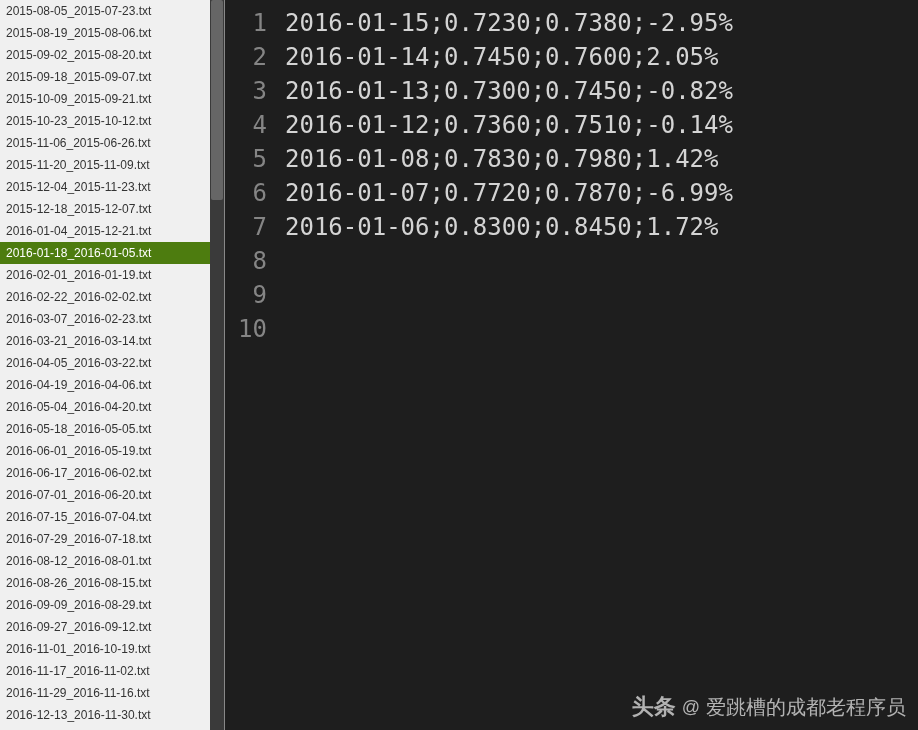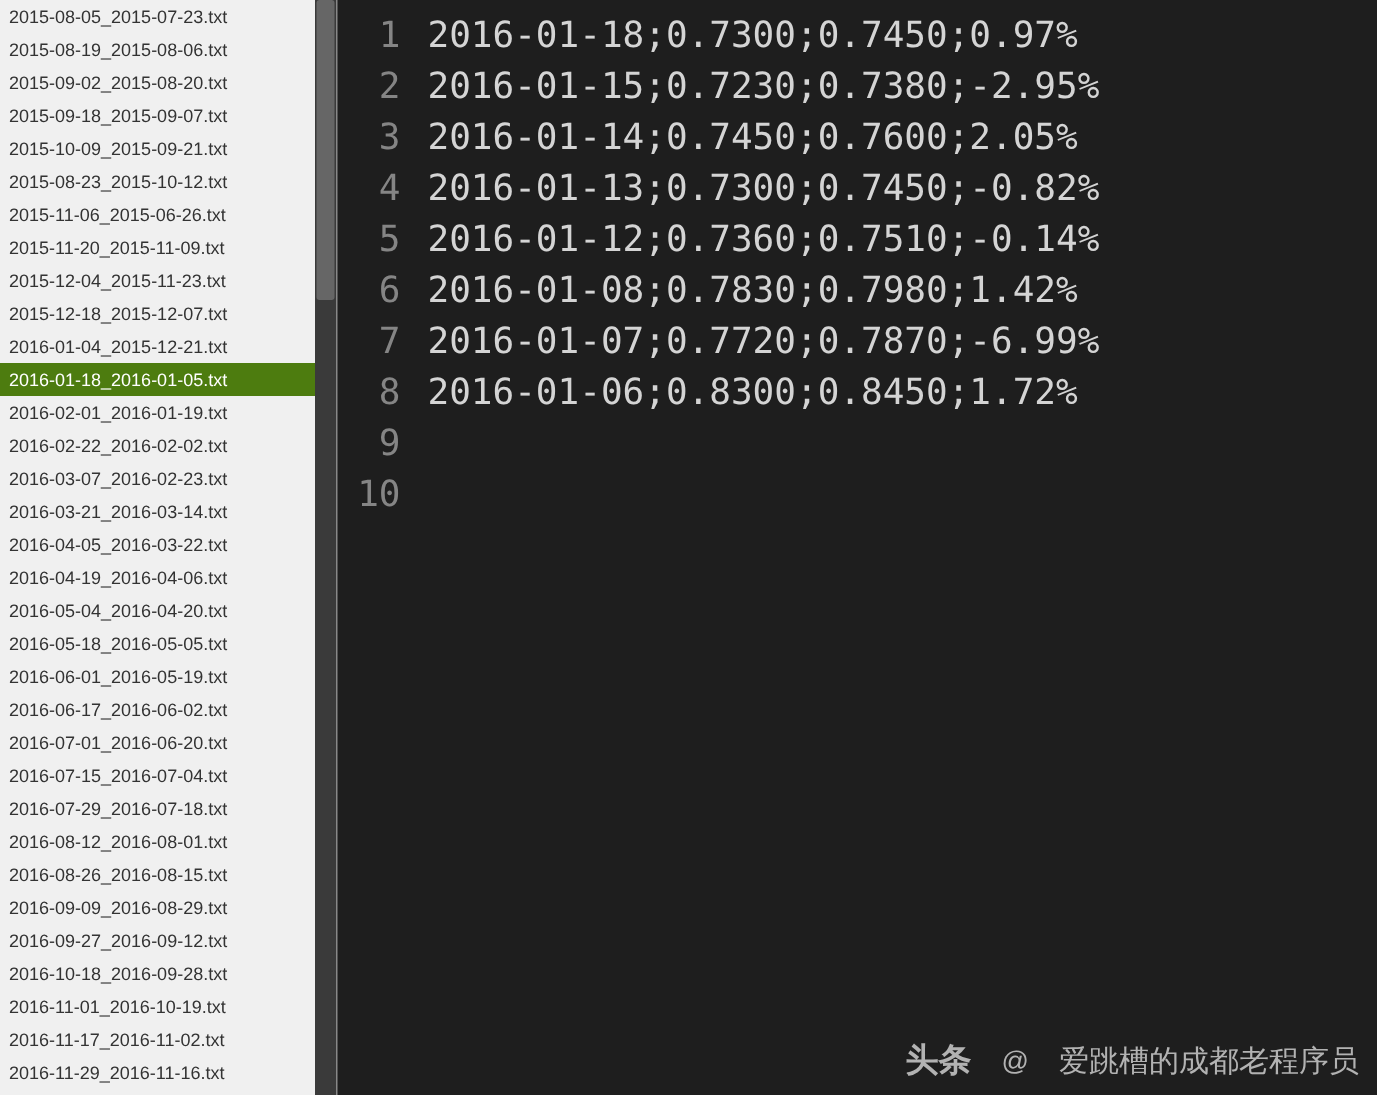--- a/index.html
+++ b/index.html
@@ -84,42 +84,42 @@
     }
     .watermark {
       position: absolute;
       bottom: 8px;
       right: 12px;
       color: #cccccc;
       font-size: 20px;
       font-family: "Microsoft YaHei", sans-serif;
       display: flex;
       align-items: center;
-      gap: 20px;
+      gap: 6px;
       opacity: 0.85;
     }
     .watermark-logo {
       font-weight: bold;
       font-size: 22px;
     }
     .watermark-at {
       font-size: 18px;
     }
   </style>
 </head>
 <body>
 
 <div class="sidebar">
   <ul class="file-list">
       <li class="file-item">2015-08-05_2015-07-23.txt</li>
       <li class="file-item">2015-08-19_2015-08-06.txt</li>
       <li class="file-item">2015-09-02_2015-08-20.txt</li>
       <li class="file-item">2015-09-18_2015-09-07.txt</li>
       <li class="file-item">2015-10-09_2015-09-21.txt</li>
-      <li class="file-item">2015-08-23_2015-10-12.txt</li>
+      <li class="file-item">2015-10-23_2015-10-12.txt</li>
       <li class="file-item">2015-11-06_2015-06-26.txt</li>
       <li class="file-item">2015-11-20_2015-11-09.txt</li>
       <li class="file-item">2015-12-04_2015-11-23.txt</li>
       <li class="file-item">2015-12-18_2015-12-07.txt</li>
       <li class="file-item">2016-01-04_2015-12-21.txt</li>
       <li class="file-item selected">2016-01-18_2016-01-05.txt</li>
       <li class="file-item">2016-02-01_2016-01-19.txt</li>
       <li class="file-item">2016-02-22_2016-02-02.txt</li>
       <li class="file-item">2016-03-07_2016-02-23.txt</li>
       <li class="file-item">2016-03-21_2016-03-14.txt</li>
@@ -129,21 +129,20 @@
       <li class="file-item">2016-05-18_2016-05-05.txt</li>
       <li class="file-item">2016-06-01_2016-05-19.txt</li>
       <li class="file-item">2016-06-17_2016-06-02.txt</li>
       <li class="file-item">2016-07-01_2016-06-20.txt</li>
       <li class="file-item">2016-07-15_2016-07-04.txt</li>
       <li class="file-item">2016-07-29_2016-07-18.txt</li>
       <li class="file-item">2016-08-12_2016-08-01.txt</li>
       <li class="file-item">2016-08-26_2016-08-15.txt</li>
       <li class="file-item">2016-09-09_2016-08-29.txt</li>
       <li class="file-item">2016-09-27_2016-09-12.txt</li>
-      <li class="file-item">2016-10-18_2016-09-28.txt</li>
       <li class="file-item">2016-11-01_2016-10-19.txt</li>
       <li class="file-item">2016-11-17_2016-11-02.txt</li>
       <li class="file-item">2016-11-29_2016-11-16.txt</li>
       <li class="file-item">2016-12-13_2016-11-30.txt</li>
     </ul>
   <div class="scrollbar-track">
     <div class="scrollbar-thumb"></div>
   </div>
 </div>
 
@@ -154,21 +153,20 @@
       <div class="gutter-line">3</div>
       <div class="gutter-line">4</div>
       <div class="gutter-line">5</div>
       <div class="gutter-line">6</div>
       <div class="gutter-line">7</div>
       <div class="gutter-line">8</div>
       <div class="gutter-line">9</div>
       <div class="gutter-line">10</div>
     </div>
   <div class="code">
-      <div class="code-line">2016-01-18;0.7300;0.7450;0.97%</div>
       <div class="code-line">2016-01-15;0.7230;0.7380;-2.95%</div>
       <div class="code-line">2016-01-14;0.7450;0.7600;2.05%</div>
       <div class="code-line">2016-01-13;0.7300;0.7450;-0.82%</div>
       <div class="code-line">2016-01-12;0.7360;0.7510;-0.14%</div>
       <div class="code-line">2016-01-08;0.7830;0.7980;1.42%</div>
       <div class="code-line">2016-01-07;0.7720;0.7870;-6.99%</div>
       <div class="code-line">2016-01-06;0.8300;0.8450;1.72%</div>
     </div>
 </div>
 

